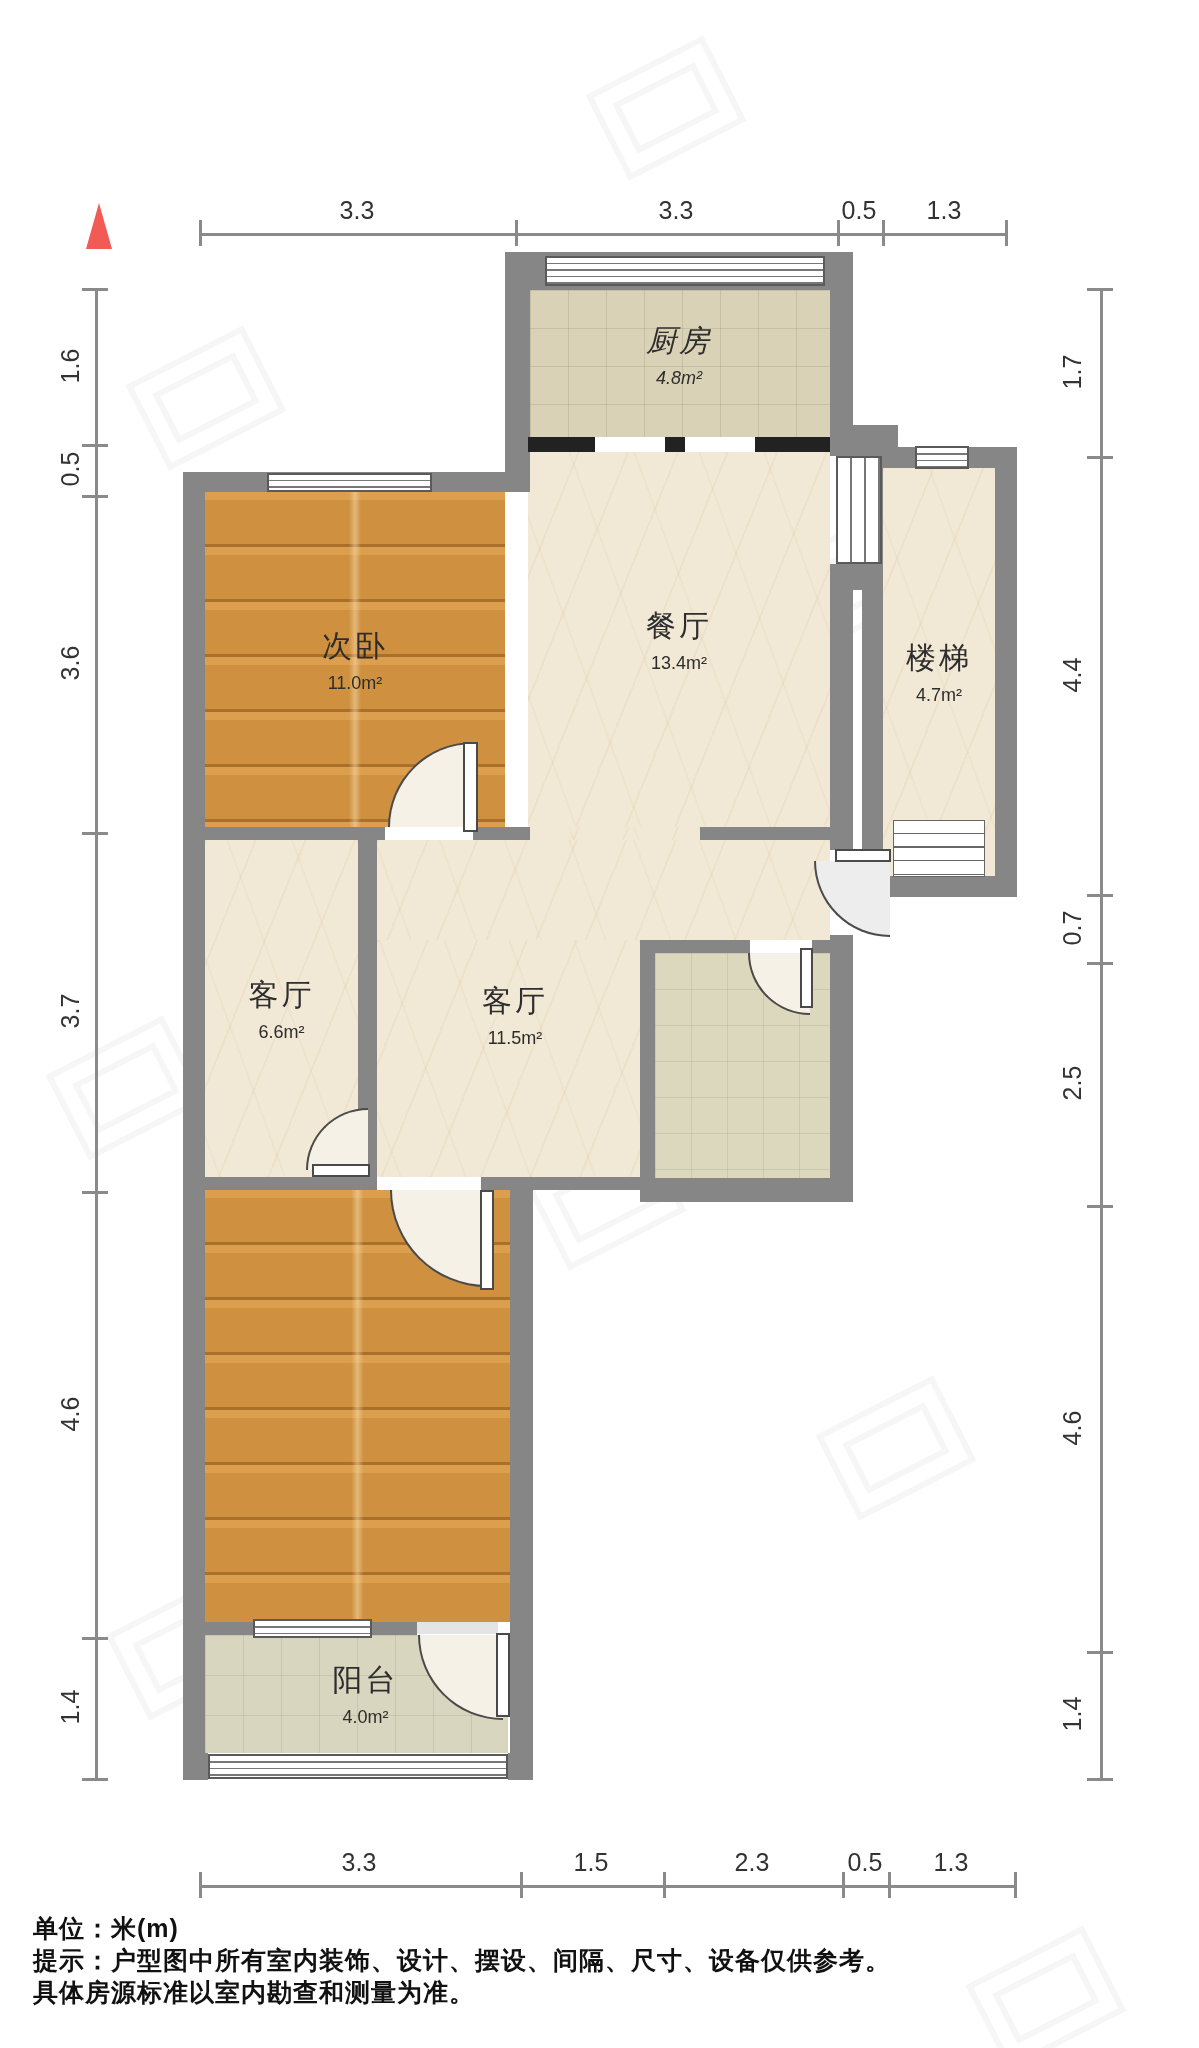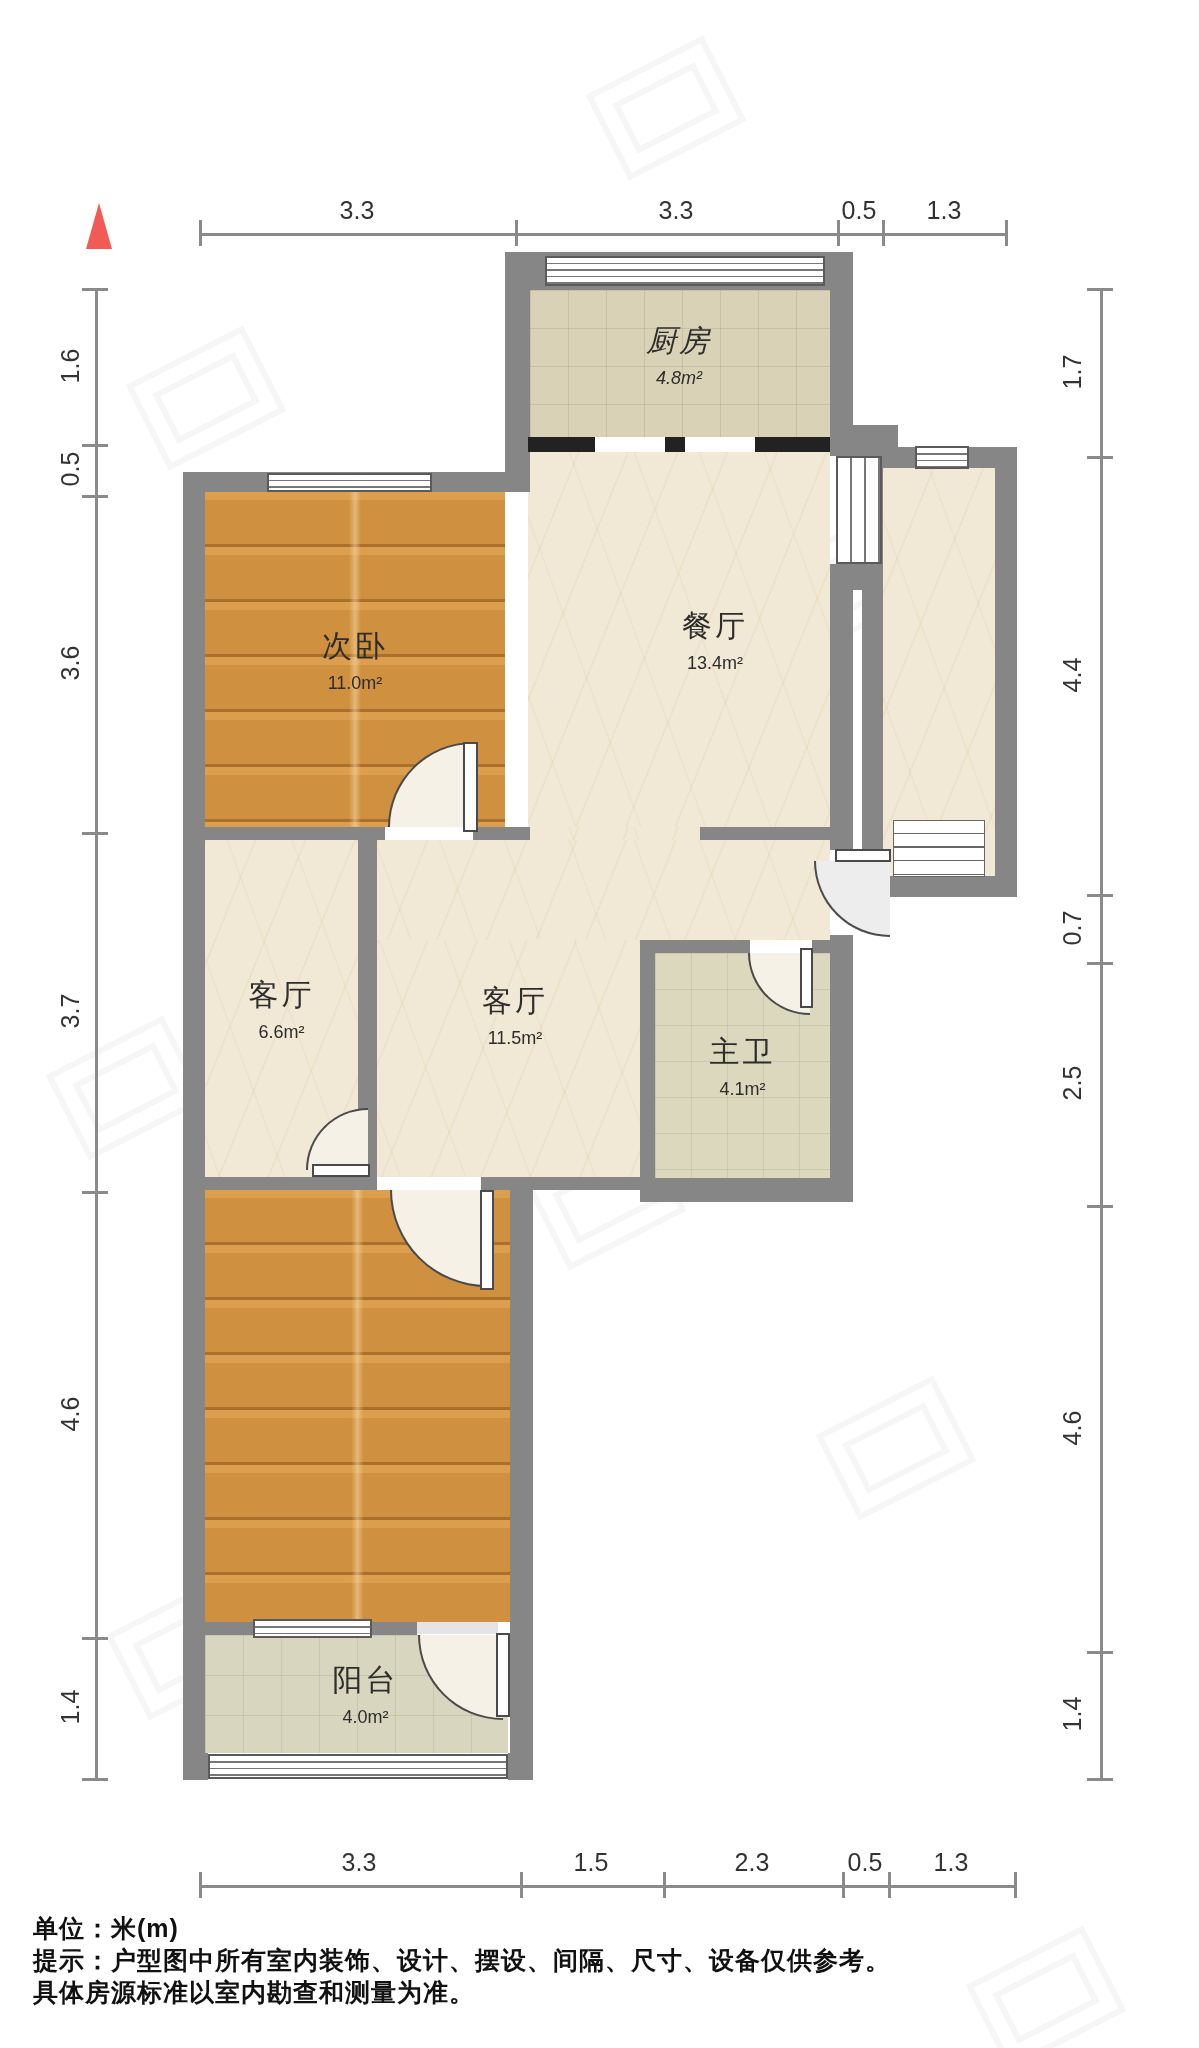--- a/index.html
+++ b/index.html
@@ -151,39 +151,39 @@
   <div class="arc bl" style="left:748px;top:953px;width:62px;height:62px;"></div>
   <div class="leaf" style="left:800px;top:948px;width:13px;height:60px;"></div>
 
   <div class="arc bl" style="left:814px;top:861px;width:76px;height:76px;background:#ededed;"></div>
   <div class="leaf" style="left:835px;top:849px;width:56px;height:13px;"></div>
 
   <div class="room" style="left:528px;top:272px;width:302px;height:165px;font-style:italic;">
     <div class="rname">厨房</div>
     <div class="rarea">4.8m²</div>
   </div>
-  <div class="room" style="left:528px;top:452px;width:302px;height:375px;margin-left:36px;">
+  <div class="room" style="left:528px;top:452px;width:302px;height:375px;">
     <div class="rname">餐厅</div>
     <div class="rarea">13.4m²</div>
+  </div>
+  <div class="room" style="left:883px;top:468px;width:112px;height:408px;">
+    <div class="rname">楼梯</div>
+    <div class="rarea">4.7m²</div>
   </div>
   <div class="room" style="left:205px;top:492px;width:300px;height:335px;">
     <div class="rname">次卧</div>
     <div class="rarea">11.0m²</div>
   </div>
   <div class="room" style="left:205px;top:840px;width:153px;height:337px;">
     <div class="rname">客厅</div>
     <div class="rarea">6.6m²</div>
   </div>
   <div class="room" style="left:377px;top:840px;width:276px;height:350px;">
     <div class="rname">客厅</div>
     <div class="rarea">11.5m²</div>
-  </div>
-  <div class="room" style="left:655px;top:953px;width:175px;height:225px;">
-    <div class="rname">主卫</div>
-    <div class="rarea">4.1m²</div>
   </div>
   <div class="room" style="left:205px;top:1635px;width:321px;height:118px;">
     <div class="rname">阳台</div>
     <div class="rarea">4.0m²</div>
   </div>
 
   <div class="dline-h" style="left:199px;top:233px;width:806px;"></div>
   <div class="tick-v" style="left:199px;top:220px;"></div>
   <div class="tick-v" style="left:515px;top:220px;"></div>
   <div class="tick-v" style="left:837px;top:220px;"></div>

